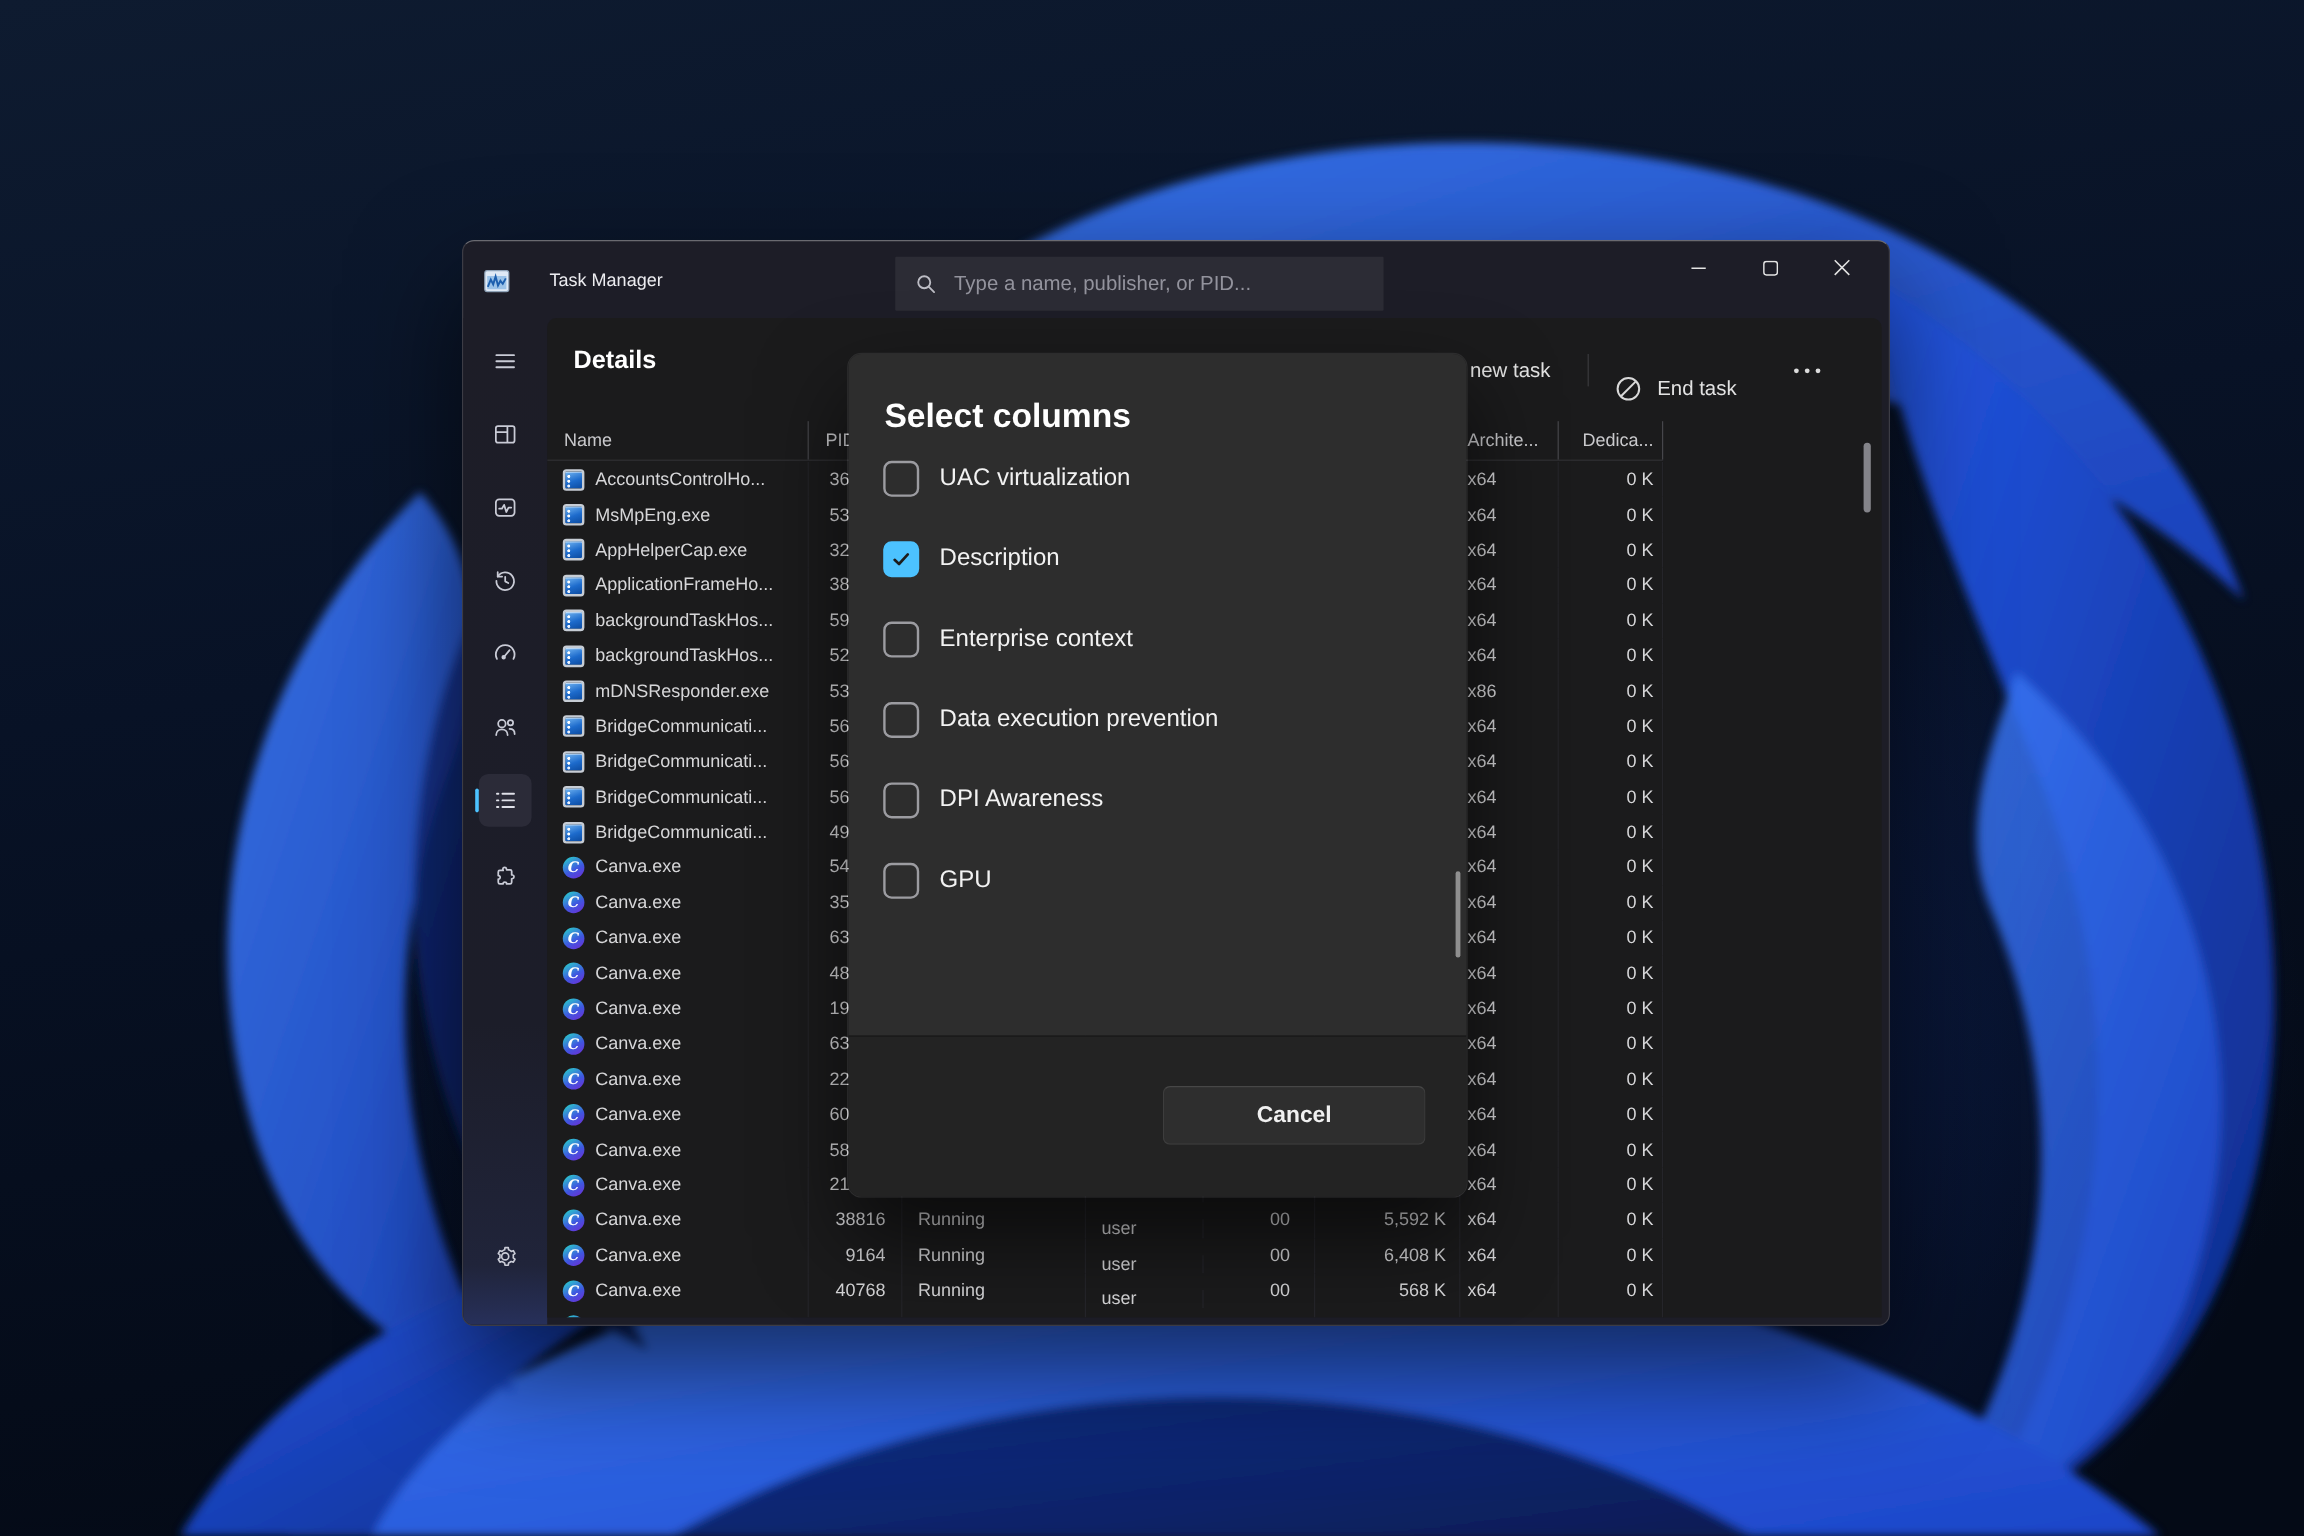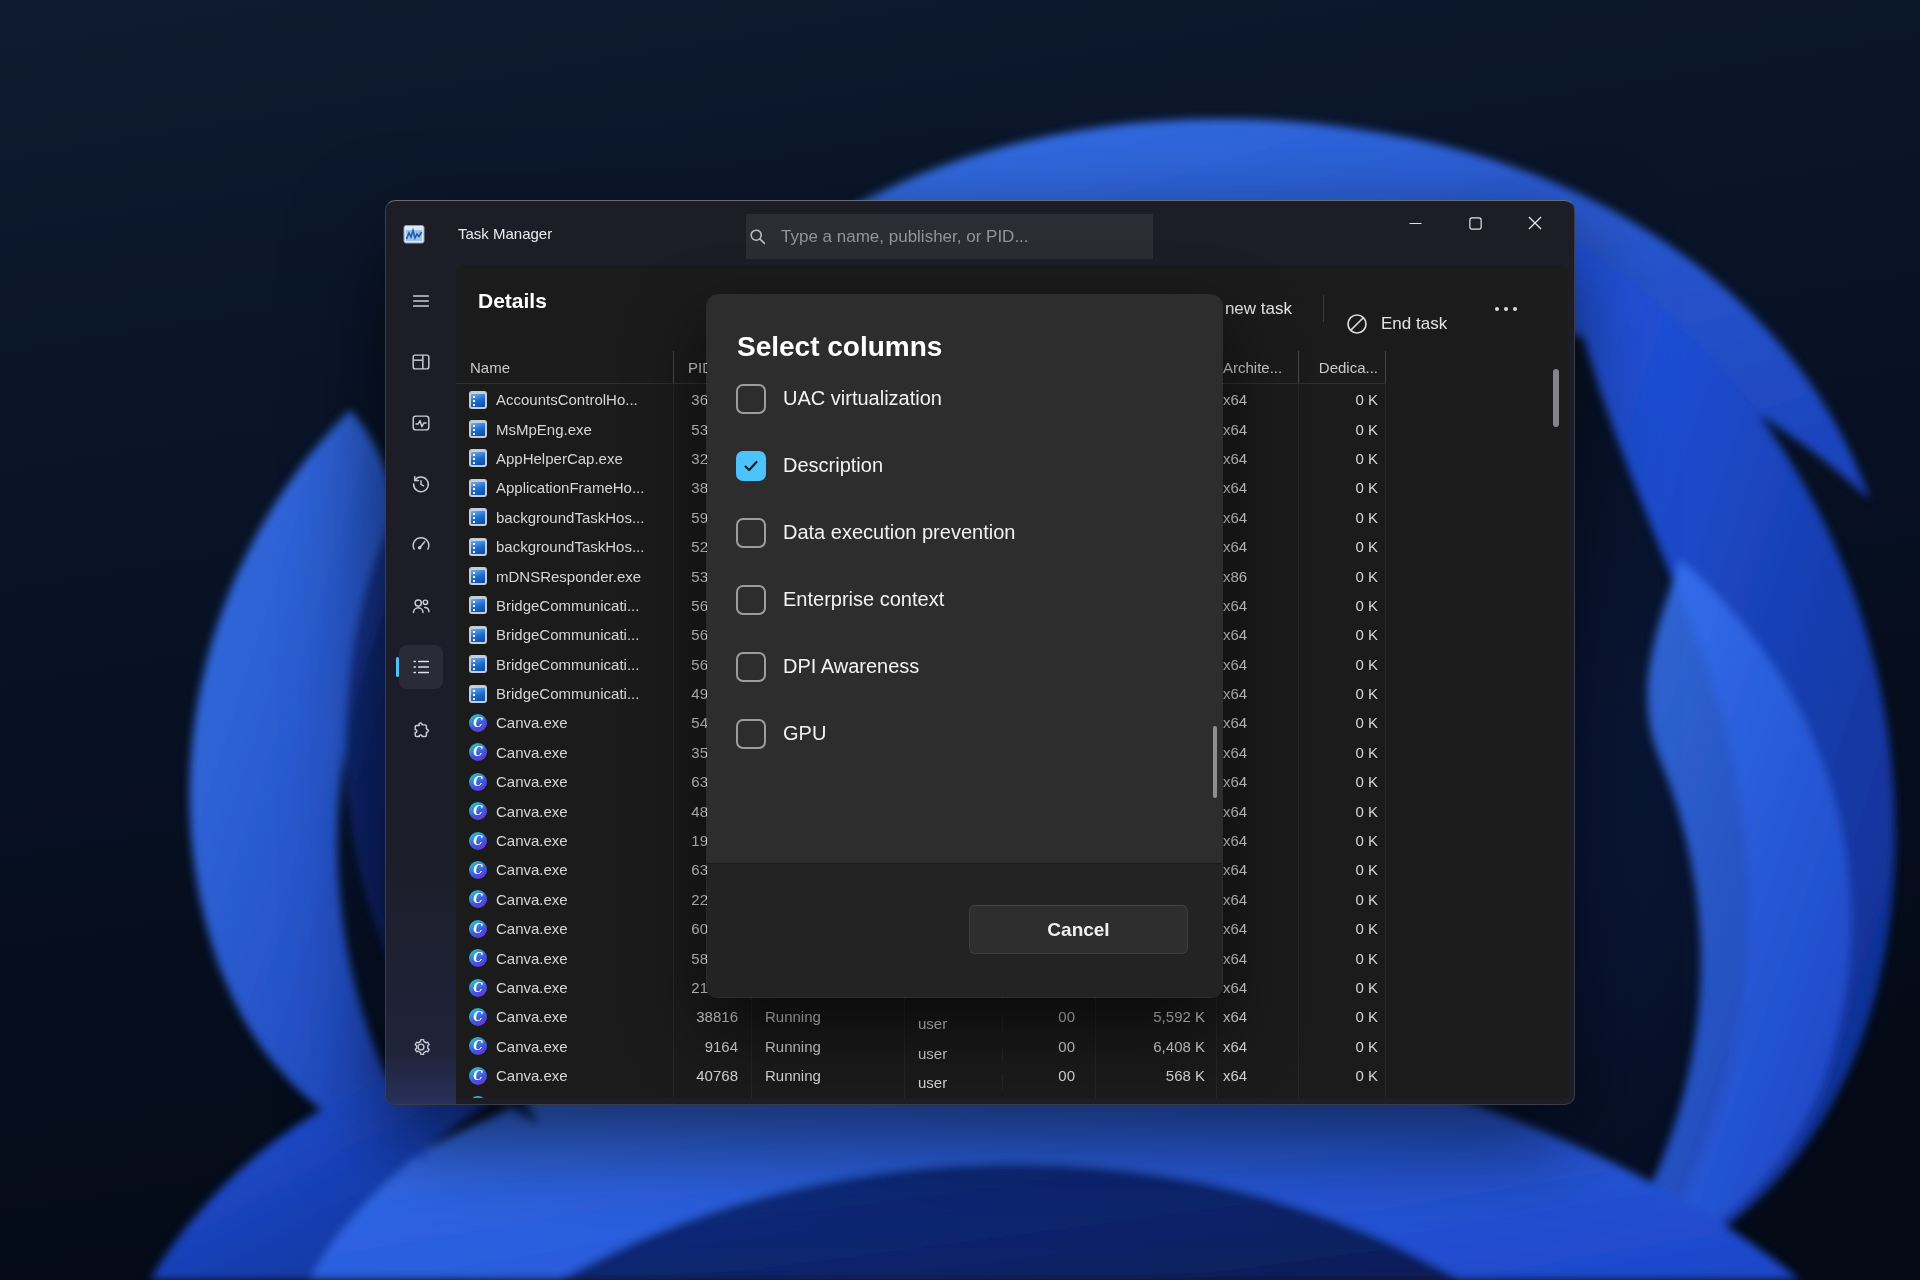--- a/index.html
+++ b/index.html
@@ -10,21 +10,21 @@
 
   
   .tmwin{position:absolute;left:385px;top:200px;width:1190px;height:905px;
          background:#1d1d27;border-radius:10px;
          border:1px solid rgba(255,255,255,.14);border-top-color:rgba(255,255,255,.34);
          box-shadow:0 36px 90px rgba(0,0,0,.6);overflow:hidden;}
   .titlebar{position:absolute;left:0;top:0;right:0;height:64px;}
   .appicon{position:absolute;left:16px;top:21px;width:24px;height:24px;}
   .apptitle{position:absolute;left:72px;top:24px;font-size:15px;color:#ececf0;}
   .searchbox{position:absolute;left:360px;top:13px;width:407px;height:45px;border-radius:1px;
-             background:#2c2c35;display:flex;align-items:center;padding:0 2px;gap:12px;}
+             background:#2c2c35;display:flex;align-items:center;padding:0 16px;gap:12px;}
   .searchbox input{flex:1;background:transparent;border:0;outline:0;color:#d8d8de;
                    font-size:17px;font-family:inherit;}
   .searchbox input::placeholder{color:#93939d;}
   .winbtns{position:absolute;right:9px;top:0;height:48px;display:flex;}
   .wbtn{width:60px;height:44px;display:flex;align-items:center;justify-content:center;}
 
   
   .sidebar{position:absolute;left:0;top:64px;bottom:0;width:70px;
            background:linear-gradient(180deg,#1d1d27 0%,#1c1d29 70%,#20243a 94%,#27305a 100%);}
   .sbitem{position:absolute;left:13px;width:44px;height:44px;border-radius:8px;
@@ -711,29 +711,29 @@
               </svg>
     </span>
     <span class="opt-label">Description</span>
   </div>
           <div class="opt">
     <span class="cb">
       <svg width="18" height="18" viewBox="0 0 18 18">
         <polyline points="3.5,9.5 7.2,13 14.5,5" fill="none" stroke="#1d1d1d" stroke-width="2.2" stroke-linecap="round" stroke-linejoin="round"></polyline>
               </svg>
     </span>
-    <span class="opt-label">Data execution prevention</span>
+    <span class="opt-label">Enterprise context</span>
   </div>
           <div class="opt">
     <span class="cb">
       <svg width="18" height="18" viewBox="0 0 18 18">
         <polyline points="3.5,9.5 7.2,13 14.5,5" fill="none" stroke="#1d1d1d" stroke-width="2.2" stroke-linecap="round" stroke-linejoin="round"></polyline>
               </svg>
     </span>
-    <span class="opt-label">Enterprise context</span>
+    <span class="opt-label">Data execution prevention</span>
   </div>
           <div class="opt">
     <span class="cb">
       <svg width="18" height="18" viewBox="0 0 18 18">
         <polyline points="3.5,9.5 7.2,13 14.5,5" fill="none" stroke="#1d1d1d" stroke-width="2.2" stroke-linecap="round" stroke-linejoin="round"></polyline>
               </svg>
     </span>
     <span class="opt-label">DPI Awareness</span>
   </div>
           <div class="opt">

